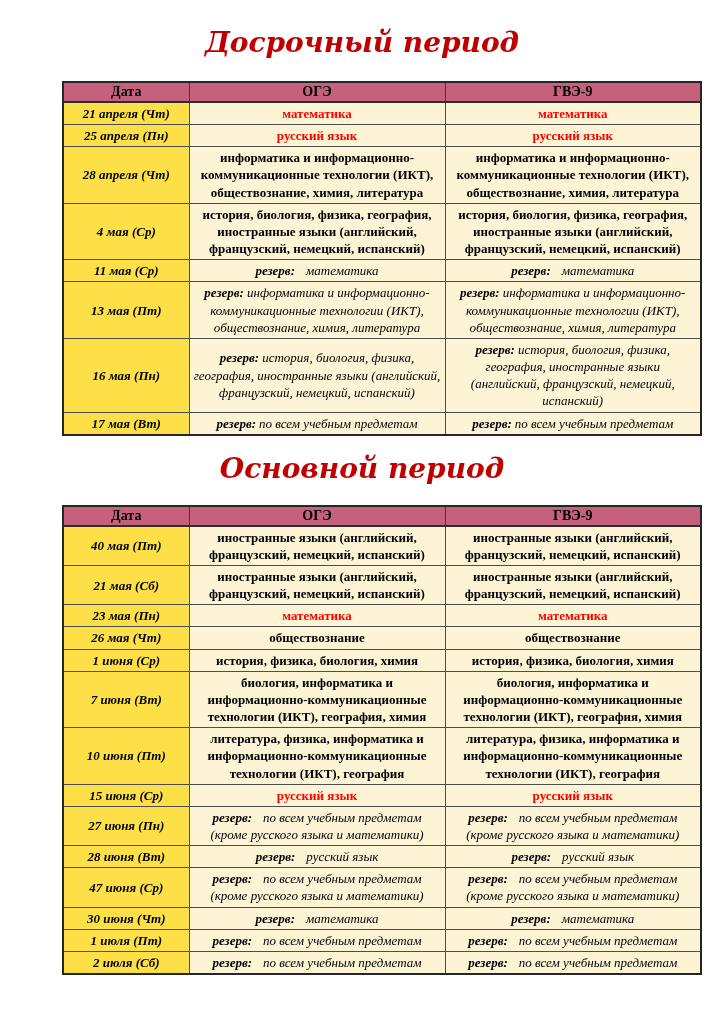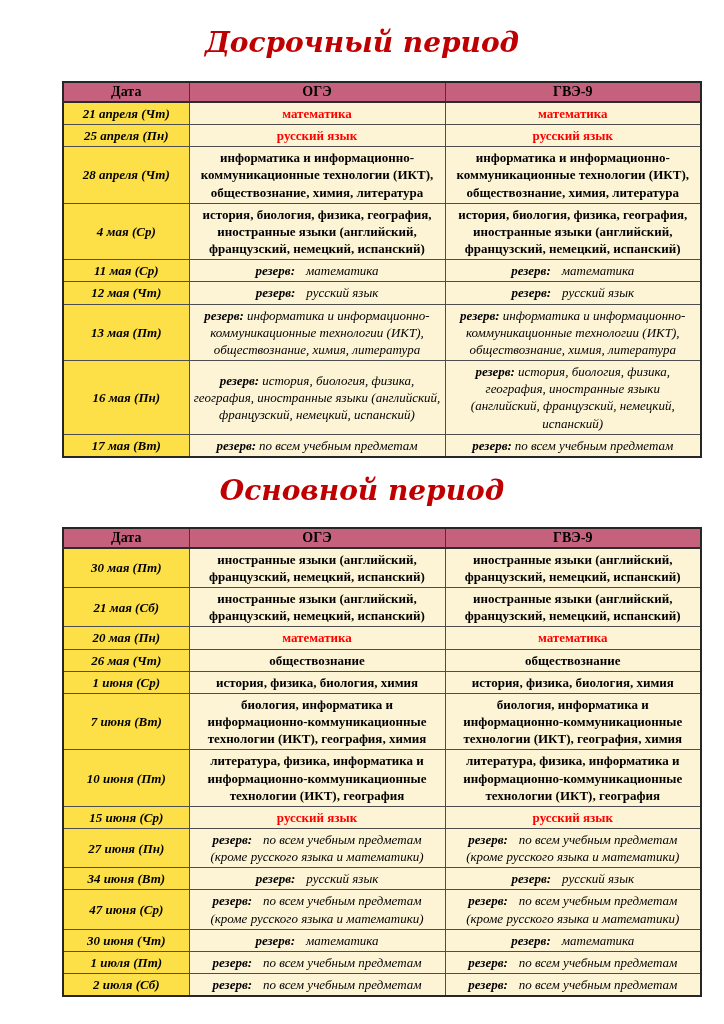--- a/index.html
+++ b/index.html
@@ -114,25 +114,20 @@
           <td class="date vtop">4 мая (Ср)</td>
           <td class="subj subject">история, биология, физика, география, иностранные языки (английский, французский, немецкий, испанский)</td>
           <td class="subj subject">история, биология, физика, география, иностранные языки (английский, французский, немецкий, испанский)</td>
         </tr>
         <tr>
           <td class="date">11 мая (Ср)</td>
           <td class="subj reserve"><span class="rlabel gap">резерв:</span>математика</td>
           <td class="subj reserve"><span class="rlabel gap">резерв:</span>математика</td>
         </tr>
         <tr>
-          <td class="date">12 мая (Чт)</td>
-          <td class="subj reserve"><span class="rlabel gap">резерв:</span>русский язык</td>
-          <td class="subj reserve"><span class="rlabel gap">резерв:</span>русский язык</td>
-        </tr>
-        <tr>
           <td class="date">13 мая (Пт)</td>
           <td class="subj reserve"><span class="rlabel">резерв:</span>информатика и информационно-коммуникационные технологии (ИКТ), обществознание, химия, литература</td>
           <td class="subj reserve"><span class="rlabel">резерв:</span>информатика и информационно-коммуникационные технологии (ИКТ), обществознание, химия, литература</td>
         </tr>
         <tr>
           <td class="date">16 мая (Пн)</td>
           <td class="subj reserve"><span class="rlabel">резерв:</span>история, биология, физика, география, иностранные языки (английский, французский, немецкий, испанский)</td>
           <td class="subj reserve"><span class="rlabel">резерв:</span>история, биология, физика, география, иностранные языки (английский, французский, немецкий, испанский)</td>
         </tr>
         <tr>
@@ -153,31 +148,31 @@
     </colgroup>
     <thead>
       <tr>
         <th>Дата</th>
         <th>ОГЭ</th>
         <th>ГВЭ-9</th>
       </tr>
     </thead>
     <tbody>
         <tr>
-          <td class="date vtop">30 мая (Пт)</td>
+          <td class="date vtop">40 мая (Пт)</td>
           <td class="subj subject">иностранные языки (английский, французский, немецкий, испанский)</td>
           <td class="subj subject">иностранные языки (английский, французский, немецкий, испанский)</td>
         </tr>
         <tr>
           <td class="date vtop">21 мая (Сб)</td>
           <td class="subj subject">иностранные языки (английский, французский, немецкий, испанский)</td>
           <td class="subj subject">иностранные языки (английский, французский, немецкий, испанский)</td>
         </tr>
         <tr>
-          <td class="date">20 мая (Пн)</td>
+          <td class="date">23 мая (Пн)</td>
           <td class="subj red">математика</td>
           <td class="subj red">математика</td>
         </tr>
         <tr>
           <td class="date">26 мая (Чт)</td>
           <td class="subj subject">обществознание</td>
           <td class="subj subject">обществознание</td>
         </tr>
         <tr>
           <td class="date">1 июня (Ср)</td>
@@ -198,21 +193,21 @@
           <td class="date">15 июня (Ср)</td>
           <td class="subj red">русский язык</td>
           <td class="subj red">русский язык</td>
         </tr>
         <tr>
           <td class="date">27 июня (Пн)</td>
           <td class="subj reserve"><span class="rlabel gap">резерв:</span>по всем учебным предметам (кроме русского языка и математики)</td>
           <td class="subj reserve"><span class="rlabel gap">резерв:</span>по всем учебным предметам (кроме русского языка и математики)</td>
         </tr>
         <tr>
-          <td class="date">34 июня (Вт)</td>
+          <td class="date">28 июня (Вт)</td>
           <td class="subj reserve"><span class="rlabel gap">резерв:</span>русский язык</td>
           <td class="subj reserve"><span class="rlabel gap">резерв:</span>русский язык</td>
         </tr>
         <tr>
           <td class="date">47 июня (Ср)</td>
           <td class="subj reserve"><span class="rlabel gap">резерв:</span>по всем учебным предметам (кроме русского языка и математики)</td>
           <td class="subj reserve"><span class="rlabel gap">резерв:</span>по всем учебным предметам (кроме русского языка и математики)</td>
         </tr>
         <tr>
           <td class="date">30 июня (Чт)</td>

